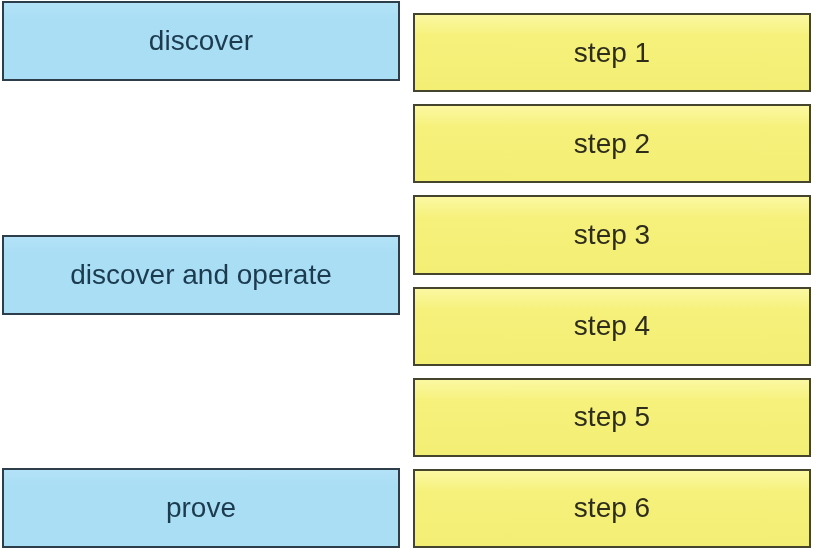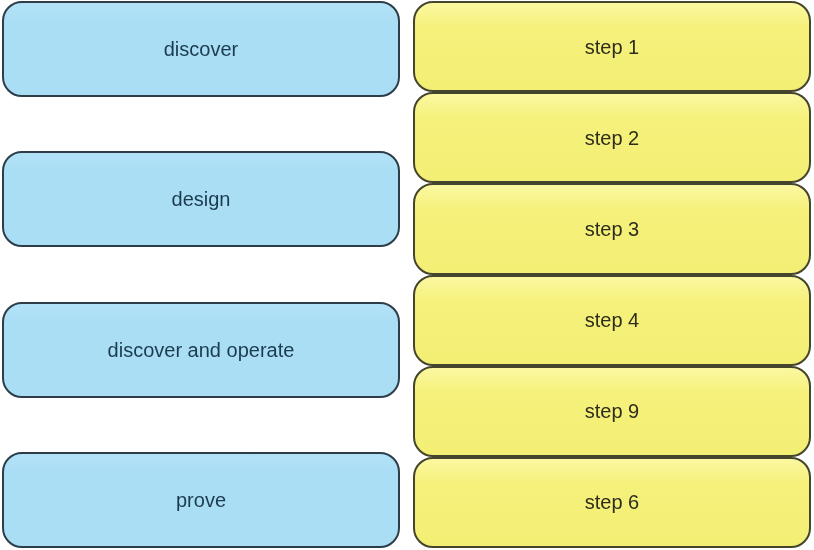--- a/index.html
+++ b/index.html
@@ -31,51 +31,48 @@
   .col{
     width:398px;
     flex:0 0 398px;
     display:flex;
     flex-direction:column;
     justify-content:space-between;
     box-sizing:border-box;
   }
   .box{
     box-sizing:border-box;
-    height:96px;
+    height:80px;
     display:flex;
     align-items:center;
     justify-content:center;
-    font-size:20px;
+    font-size:28px;
     line-height:1;
     user-select:none;
-    border-radius:20px;
   }
   .box.source{
     background:linear-gradient(180deg,#b3e2f7 0%, var(--source-fill) 22%, var(--source-fill) 100%);
     border:2px solid var(--source-border);
     color:var(--source-text);
   }
   .box.target{
     background:linear-gradient(180deg,var(--target-fill-highlight) 0%, var(--target-fill) 28%, #f3ee74 100%);
     border:2px solid var(--target-border);
     color:var(--target-text);
+    margin-top:12px;
   }
 </style>
 </head>
 <body>
 
 <div class="board">
 
   <div class="col">
     <div class="box source">
       <span>discover</span>
-    </div>
-    <div class="box source">
-      <span>design</span>
     </div>
     <div class="box source">
       <span>discover and operate</span>
     </div>
     <div class="box source">
       <span>prove</span>
     </div>
   </div>
 
   <div class="col">
@@ -85,20 +82,20 @@
     <div class="box target">
       <span>step 2</span>
     </div>
     <div class="box target">
       <span>step 3</span>
     </div>
     <div class="box target">
       <span>step 4</span>
     </div>
     <div class="box target">
-      <span>step 9</span>
+      <span>step 5</span>
     </div>
     <div class="box target">
       <span>step 6</span>
     </div>
   </div>
 
 </div>
 
 </body></html>

